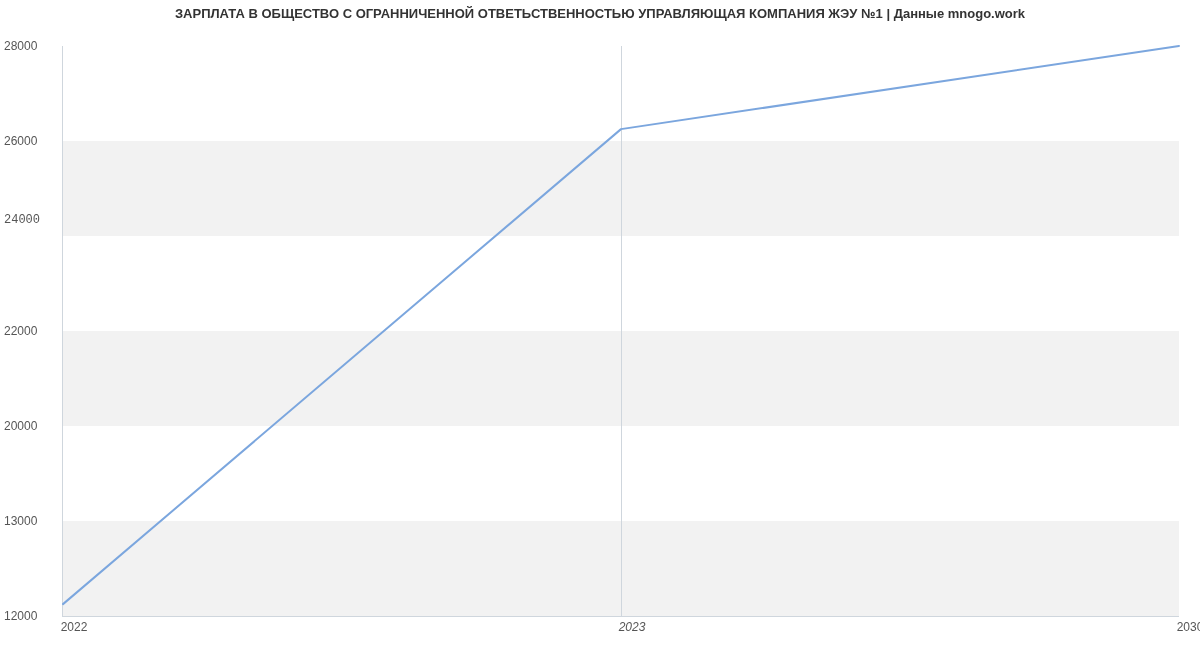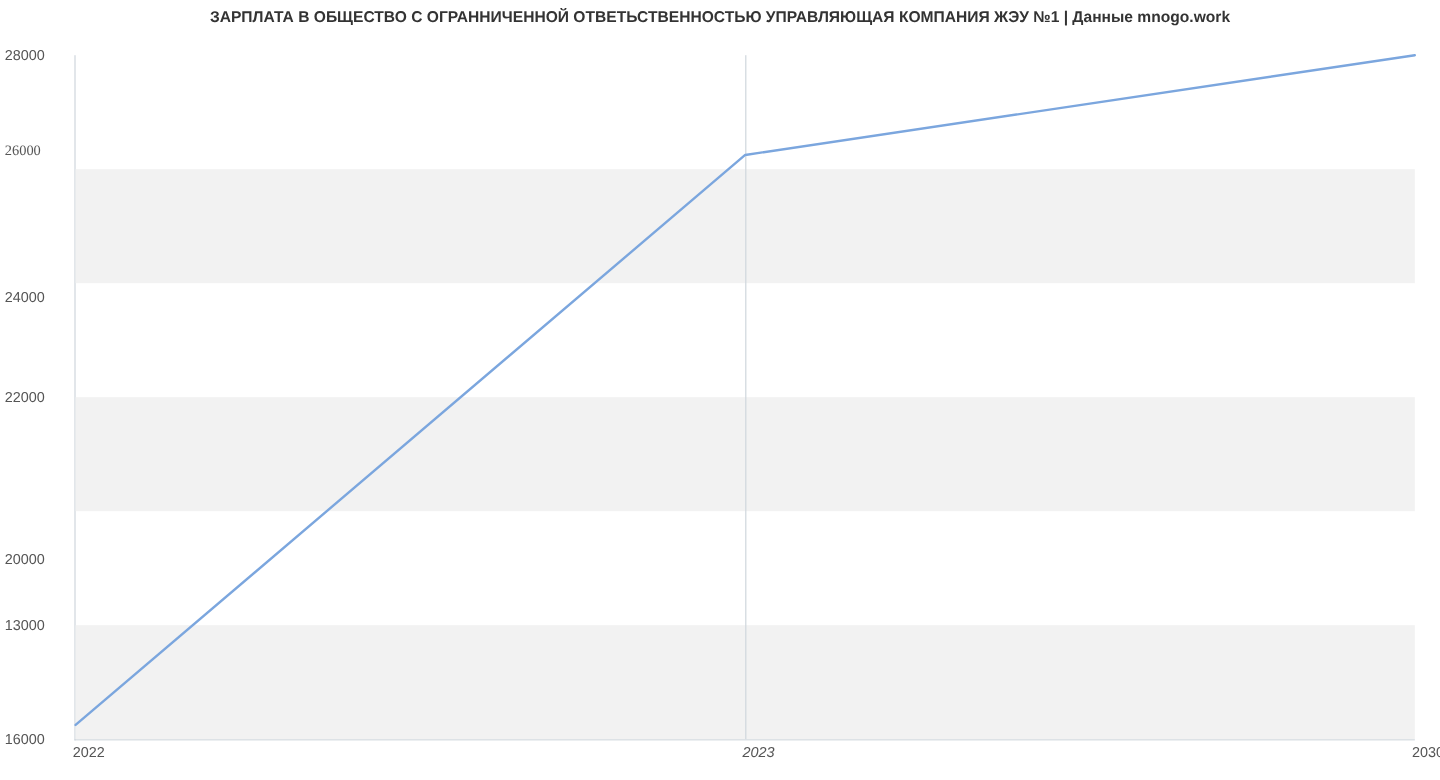--- a/index.html
+++ b/index.html
@@ -83,26 +83,26 @@
     stroke-linecap: round;
   }
 </style>
 </head>
 <body>
 
 <div class="chart-container">
 
   <div class="chart-title">ЗАРПЛАТА В ОБЩЕСТВО С ОГРАННИЧЕННОЙ ОТВЕТЬСТВЕННОСТЬЮ УПРАВЛЯЮЩАЯ КОМПАНИЯ ЖЭУ №1 | Данные mnogo.work</div>
 
-  <div class="y-tick-label" style="top:616px;">16000</div>
+  <div class="y-tick-label" style="top:616px;">12000</div>
   <div class="y-tick-label" style="top:521px;">13000</div>
-  <div class="y-tick-label" style="top:426px;margin-top:40px;">20000</div>
+  <div class="y-tick-label" style="top:426px;">20000</div>
   <div class="y-tick-label" style="top:331px;">22000</div>
-  <div class="y-tick-label" style="top:248px;">24000</div>
-  <div class="y-tick-label" style="top:126px;font-family:Liberation Serif, serif;">26000</div>
+  <div class="y-tick-label" style="top:220px;font-family:Liberation Mono, monospace;">24000</div>
+  <div class="y-tick-label" style="top:141px;">26000</div>
   <div class="y-tick-label" style="top:46px;">28000</div>
 
   <div class="x-tick-label" style="left:62px;">2022</div>
   <div class="x-tick-label" style="left:620px;font-style:italic;">2023</div>
   <div class="x-tick-label" style="left:1178px;">2030</div>
 
   <div class="plot-area">
 
     <div class="grid-band" style="top:475px;height:95px;"></div>
     <div class="grid-band" style="top:285px;height:95px;"></div>

